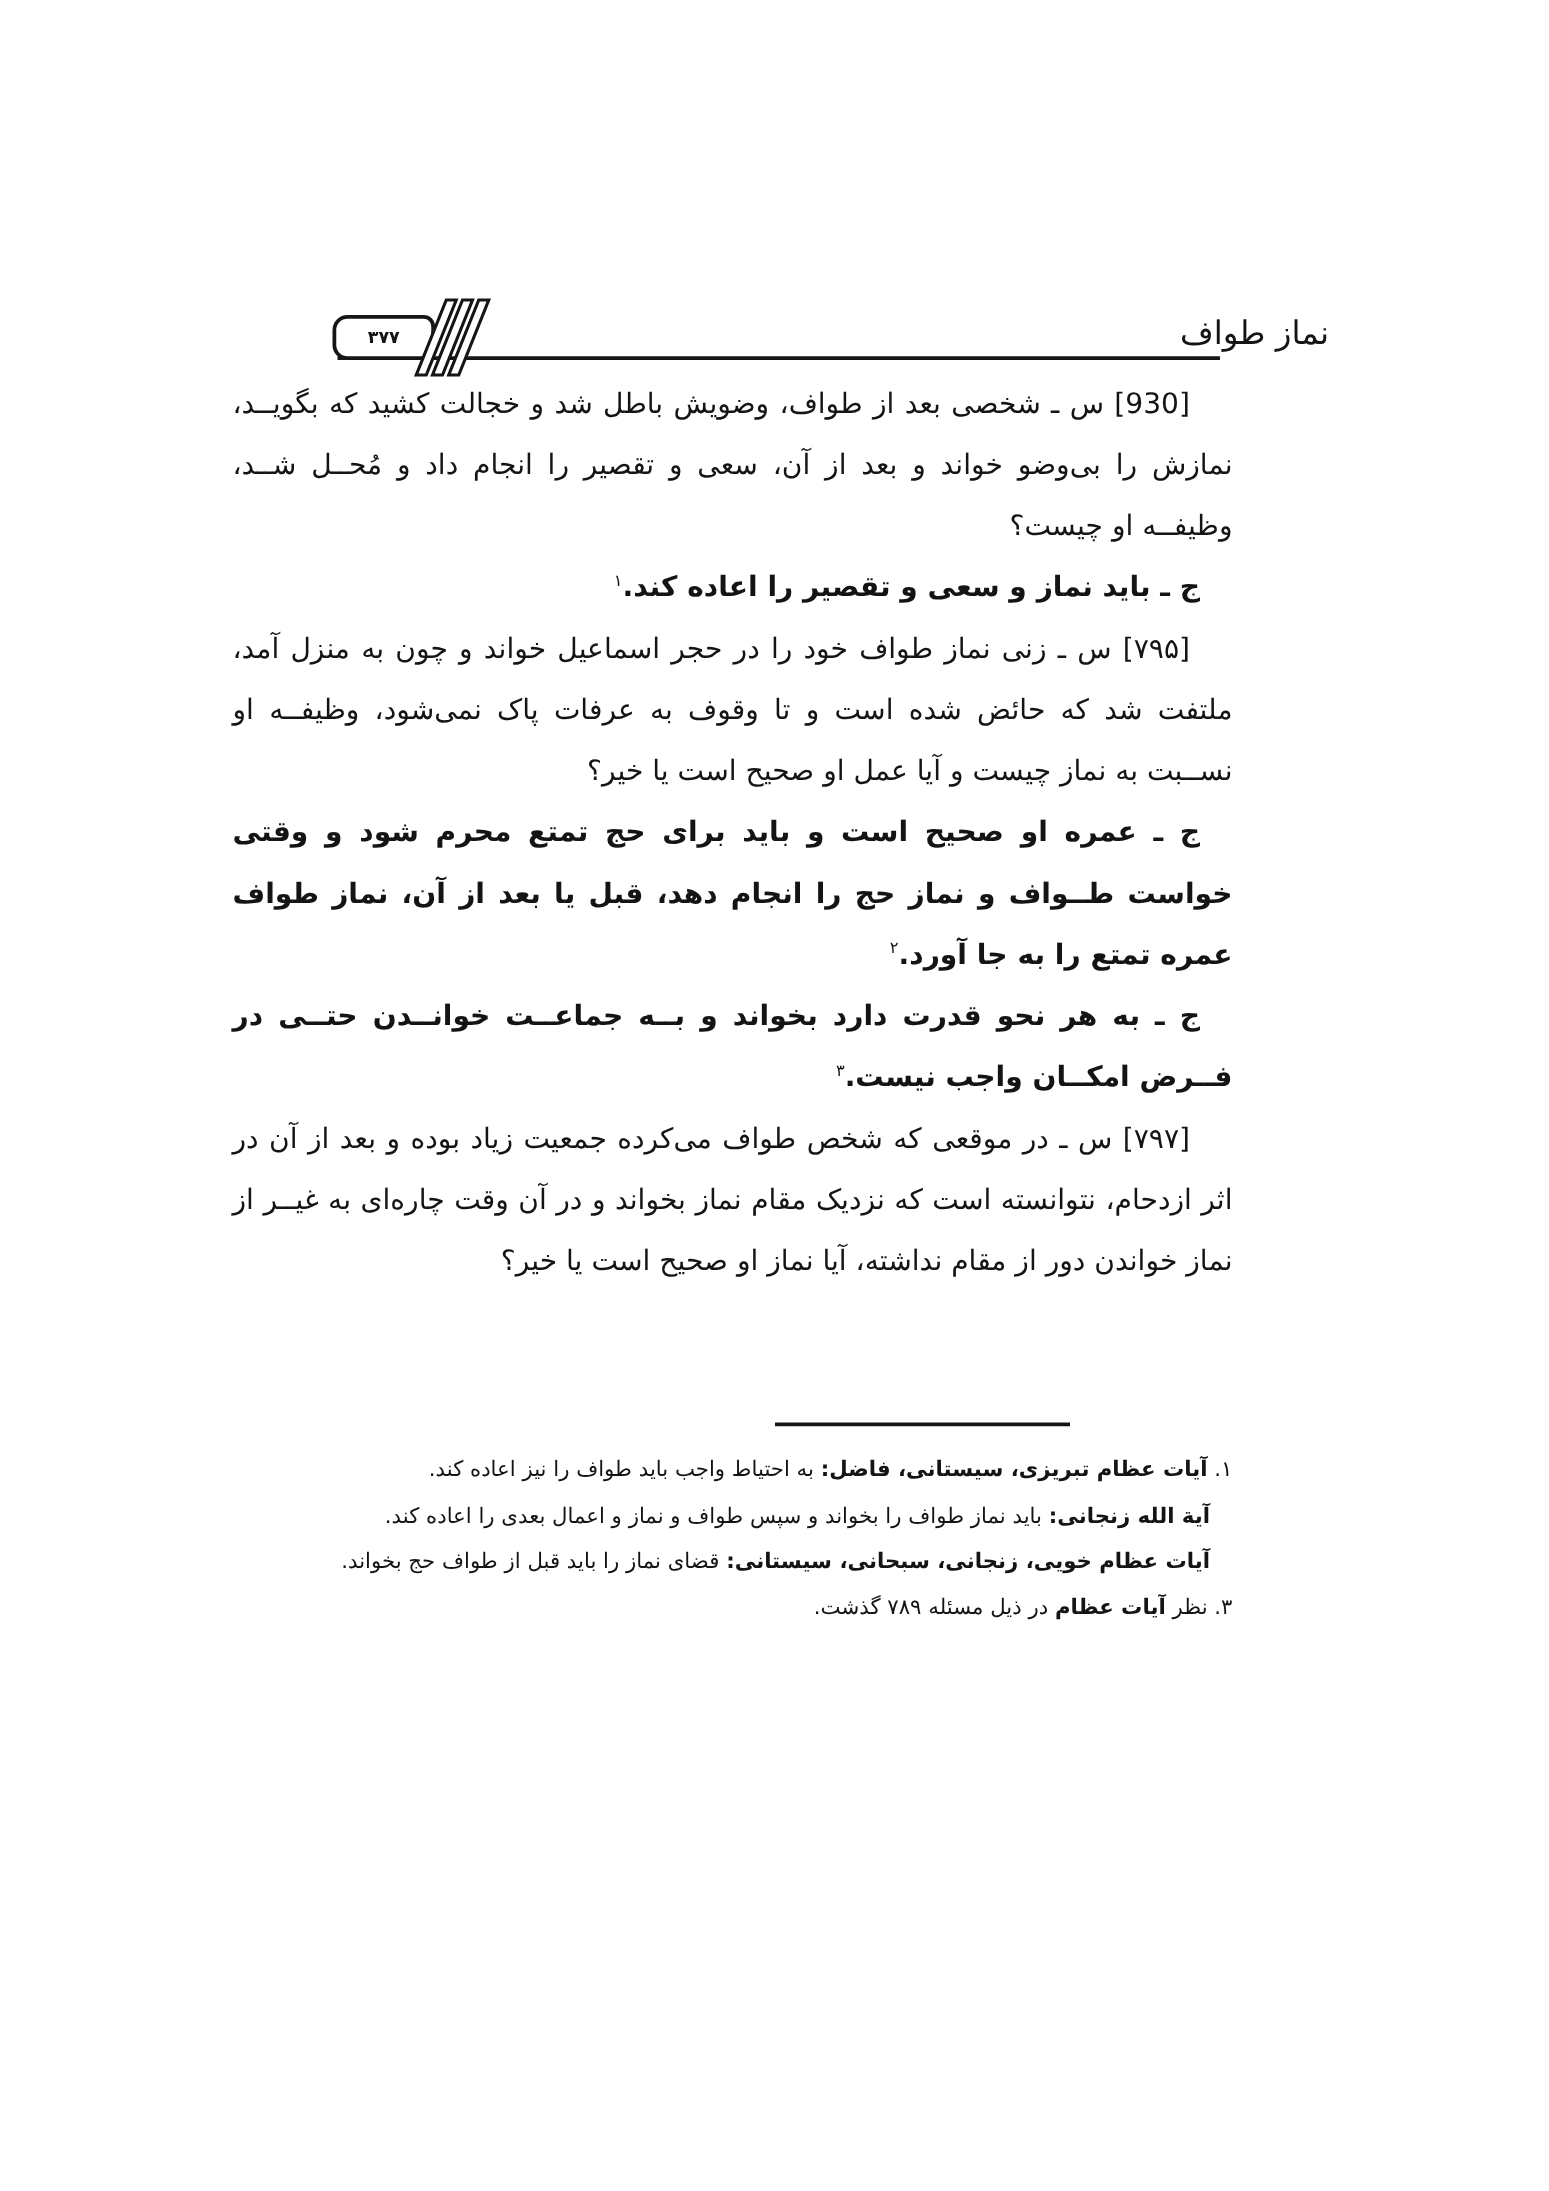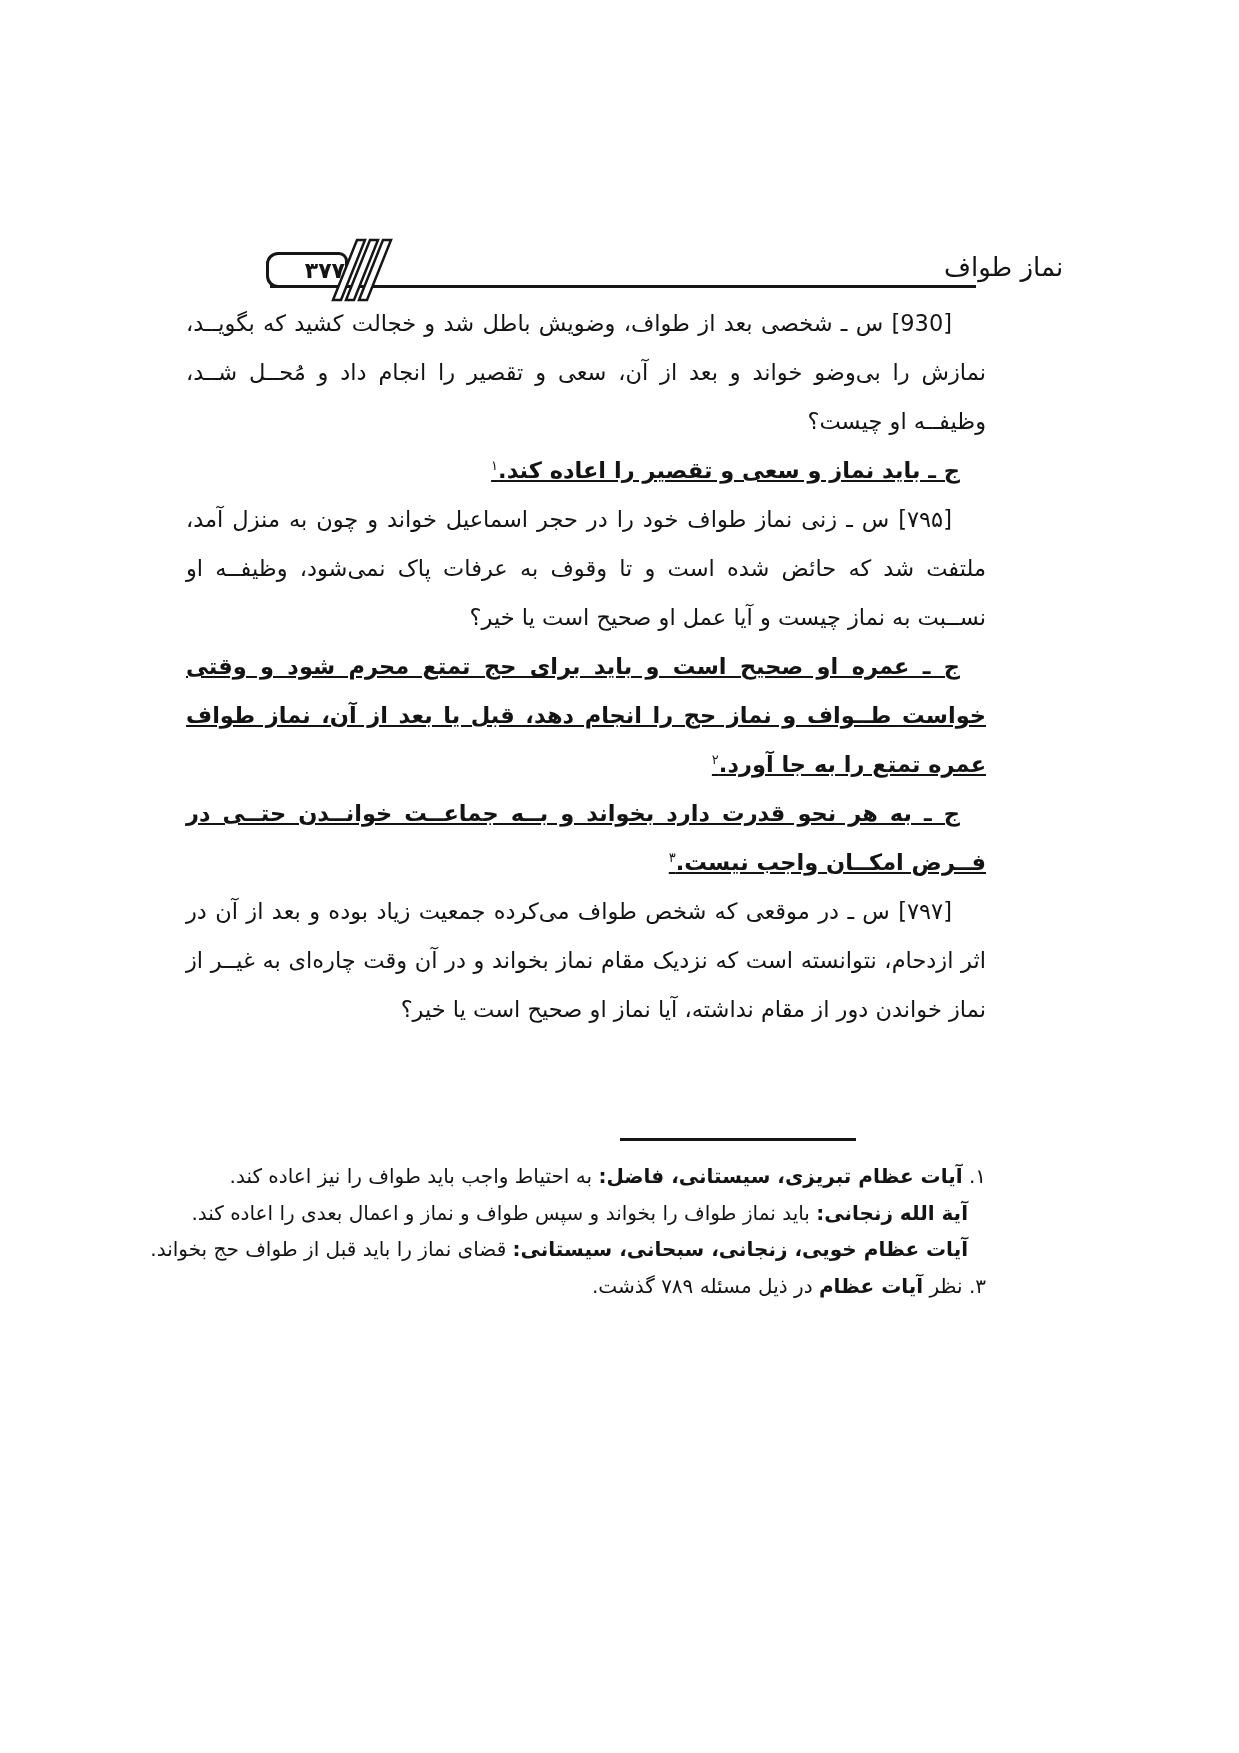--- a/index.html
+++ b/index.html
@@ -16,50 +16,50 @@
   
   .header-rule {
     position:absolute; left:270px; top:285px;
     width:706px; height:3px; background:#161616;
   }
   .pagenum-box {
     position:absolute; left:266px; top:252px;
     width:82px; height:36px;
     border:3px solid #161616; border-radius:12px 9px 9px 12px;
     background:#ffffff; box-sizing:border-box;
-    display:flex; align-items:center; justify-content:flex-end;
-    font-size:22px; font-weight:bold; letter-spacing:1px;
+    display:flex; align-items:center; justify-content:center;
+    font-size:14px; font-weight:bold; letter-spacing:1px;
   }
   .hatch { position:absolute; left:331px; top:238px; }
   .header-title {
     position:absolute; left:944px; top:252px;
     font-size:26px; direction:rtl; white-space:nowrap;
   }
 
   
   .body-text {
     position:absolute; left:186px; top:299px; width:800px;
     direction:rtl; text-align:justify;
     font-size:22.5px; line-height:49px;
   }
   .q { margin:0; text-indent:34px; font-weight:normal; }
-  .a { margin:0; text-indent:26px; font-weight:bold;text-decoration:underline; }
+  .a { margin:0; text-indent:26px; font-weight:bold; }
   .fnref {
     font-size:13px; vertical-align:super; line-height:0; font-weight:normal;
   }
 
   
   .fn-sep {
     position:absolute; left:620px; top:1138px;
     width:236px; height:3px; background:#161616;
   }
   .footnotes {
     position:absolute; left:186px; top:1158px; width:800px;
     direction:rtl; text-align:right;
-    font-size:20px; line-height:36.5px;
+    font-size:17px; line-height:36.5px;
   }
   .fn { margin:0; white-space:nowrap; }
   .fn.indent { padding-right:18px; }
   .fn b { font-weight:bold; }
 </style>
 </head>
 <body>
 
 <div class="page">
 

